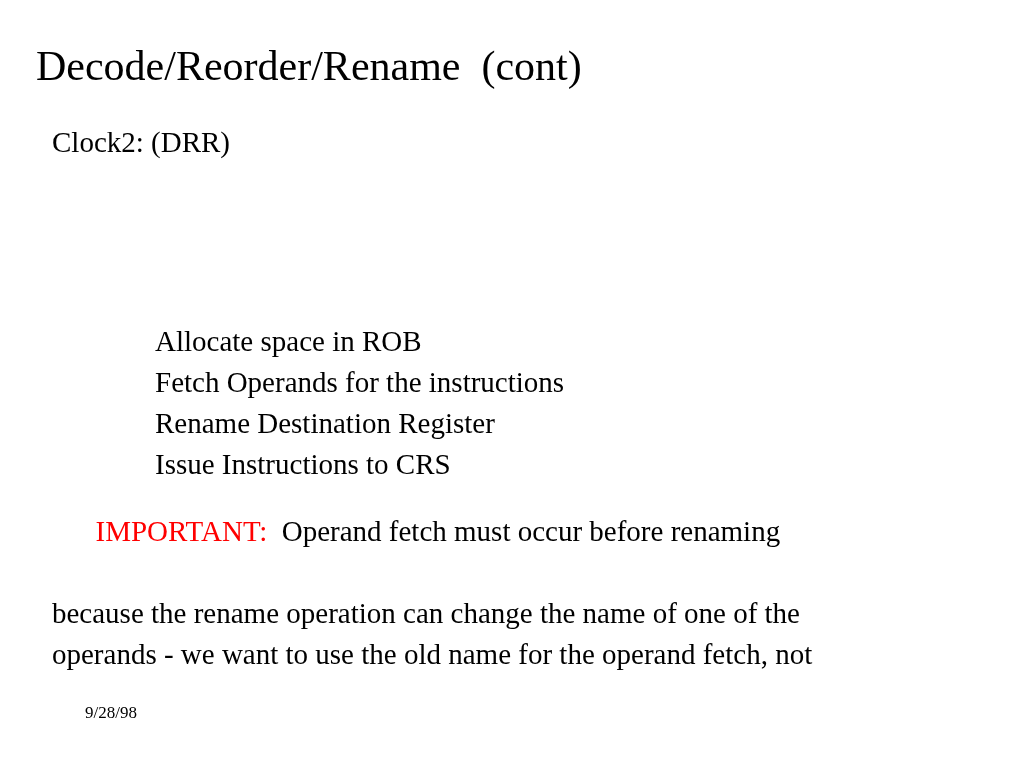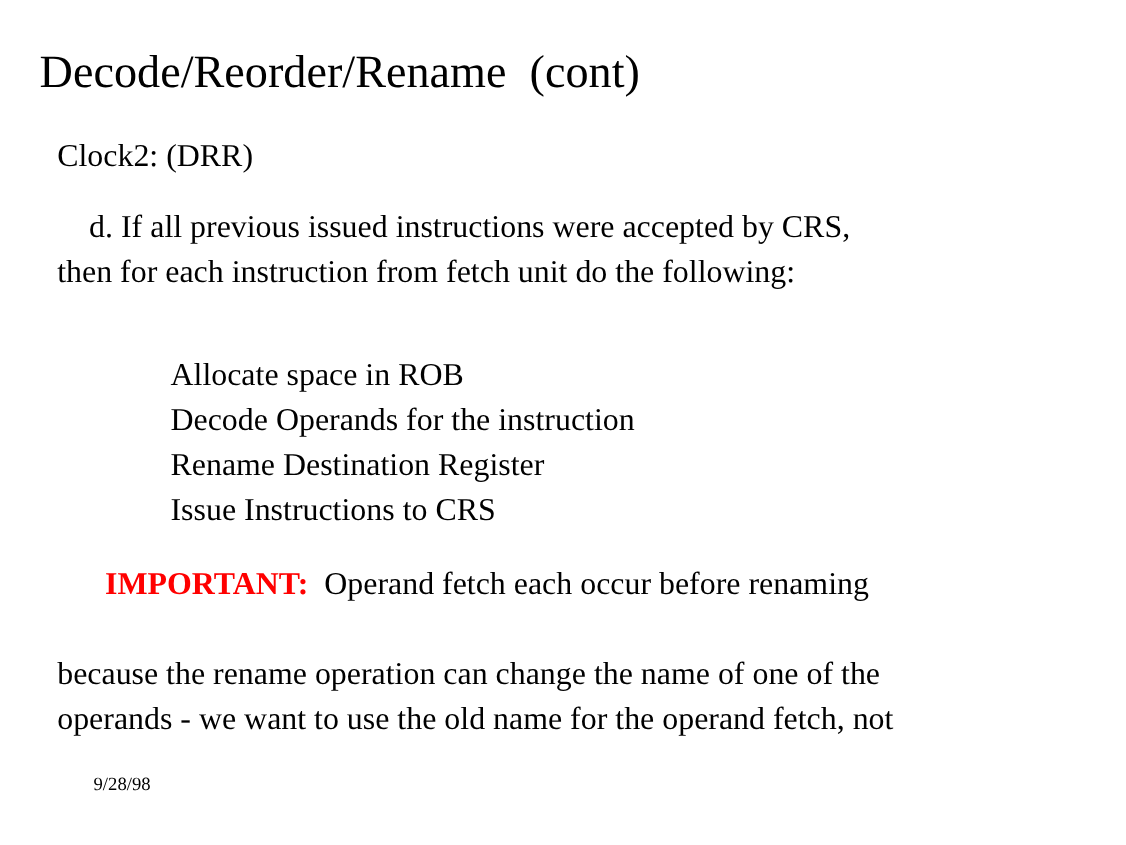--- a/index.html
+++ b/index.html
@@ -33,21 +33,20 @@
   }
   .line {
     white-space: pre;
   }
   .clock-heading    { left: 52px;  top: 122px; text-align: right; }
   .paragraph-d      { left: 52px;  top: 186px; }
   .steps-list       { left: 155px; top: 286px; margin-top: 35px; }
   .important-para   { left: 52px;  top: 470px; }
   .accent {
     color: var(--accent, #ff0000);
-    font-weight: bold;
   }
   .slide-date {
     position: absolute;
     left: 85px;
     top: 703px;
     font-size: 17px;
     line-height: 20px;
     white-space: pre;
   }
 </style>
@@ -55,35 +54,31 @@
 <body style="background: rgb(255, 255, 255);">
 
 <div class="slide" style="color: rgb(0, 0, 0);">
 
   <h1 class="title">Decode/Reorder/Rename  (cont)</h1>
 
   <div class="textblock clock-heading">
     <div class="line">Clock2: (DRR)</div>
   </div>
 
-  <div class="textblock paragraph-d">
-    <div class="line">    d. If all previous issued instructions were accepted by CRS,</div>
-    <div class="line">then for each instruction from fetch unit do the following:</div>
-  </div>
 
   <div class="textblock steps-list">
     <div class="line">Allocate space in ROB</div>
-    <div class="line">Decode Operands for the instruction</div>
+    <div class="line">Fetch Operands for the instructions</div>
     <div class="line">Rename Destination Register</div>
     <div class="line">Issue Instructions to CRS</div>
   </div>
 
   <div class="textblock important-para">
     <div class="line">
-      <span class="accent">IMPORTANT:</span><span>  Operand fetch each occur before renaming</span>
+      <span class="accent">IMPORTANT:</span><span>  Operand fetch must occur before renaming</span>
     </div>
     <div class="line">because the rename operation can change the name of one of the</div>
     <div class="line">operands - we want to use the old name for the operand fetch, not</div>
   </div>
 
   <div class="slide-date">9/28/98</div>
 
 </div>
 
 </body></html>

